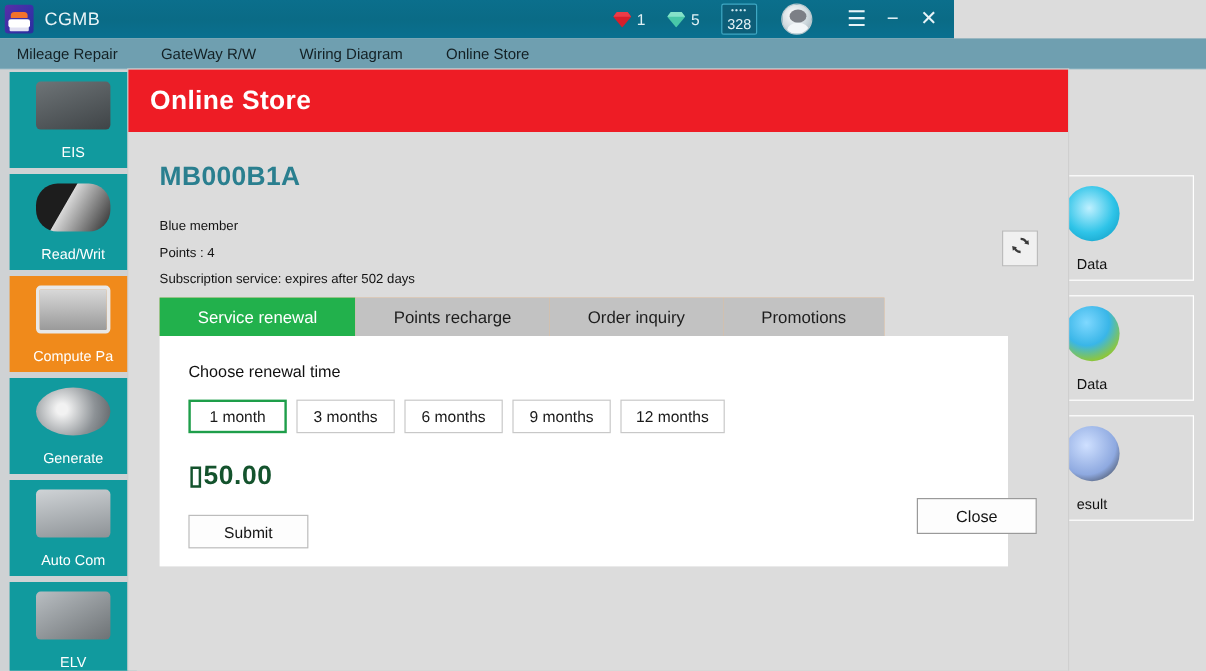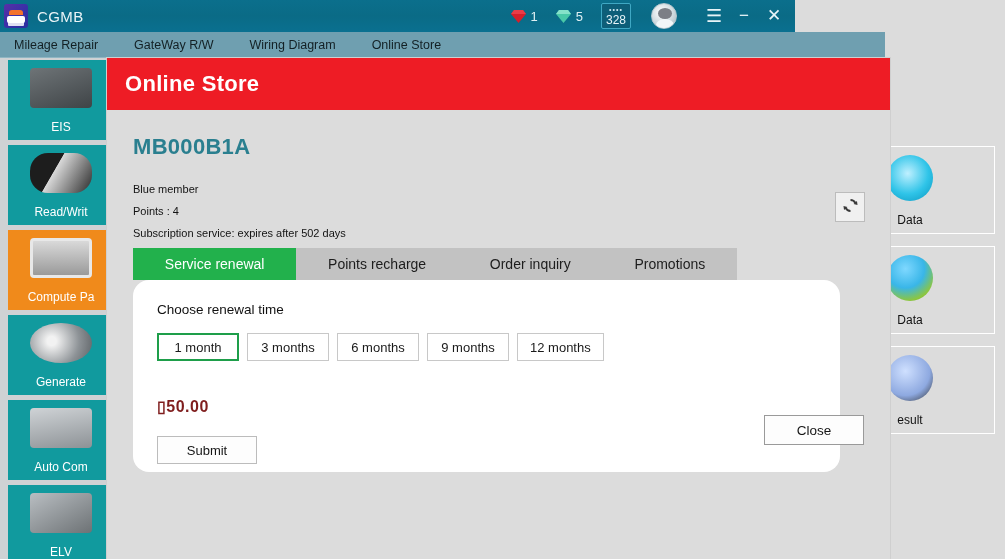--- a/index.html
+++ b/index.html
@@ -94,21 +94,21 @@
   .winbtn {
     color: #e8f4f8; font-size: 17px;
     width: 30px; text-align: center; cursor: default;
     user-select: none; line-height: 32px;
   }
   .winbtn.hamb { font-size: 18px; }
 
   
   .menubar {
     position: absolute; left: 0; top: 32px;
-    width: 885px; height: 26px;
+    width: 1005px; height: 26px;
     background: #6f9fb0;
     display: flex; align-items: center;
     border-bottom: 1px solid #8fb6c3;
   }
   .menuitem {
     color: #132024; font-size: 12.5px;
     padding: 0 18px; line-height: 26px; cursor: default;
   }
   .menuitem:first-child { padding-left: 14px; }
 
@@ -214,35 +214,34 @@
     justify-content: center;
     font-size: 14px; color: #1d1d1d; cursor: default;
     background: #c2c2c2;
   }
   .tab.active { background: #22b14c; color: #ffffff; }
 
   .tabpanel {
     width: 707px; height: 192px;
     background: #ffffff;
     padding: 22px 24px;
-    border-radius: 16px;
   }
   .panel-label { font-size: 13.5px; color: #111; }
   .optrow { display: flex; margin-top: 16px; text-align: right; }
   .opt {
     height: 28px; min-width: 82px;
     border: 1px solid #c8c8c8;
     background: #ffffff;
     display: flex; align-items: center; justify-content: center;
     font-size: 13px; color: #1a1a1a;
     margin-right: 8px; padding: 0 12px; cursor: default;
   }
   .opt.selected { border: 2px solid #1e9e4a; }
   .price {
-    margin-top: 36px; font-size: 16px; color: #7f1d1d;
+    margin-top: 22px; font-size: 22px; color: #14532d;
     font-weight: bold; letter-spacing: .5px;
   }
   .submit-btn {
     margin-top: 20px; width: 100px; height: 28px;
     border: 1px solid #bcbcbc; background: #fdfdfd;
     display: flex; align-items: center; justify-content: center;
     font-size: 13px; color: #151515; cursor: default;
   }
   .close-btn {
     position: absolute; right: 26px; bottom: 27px;

